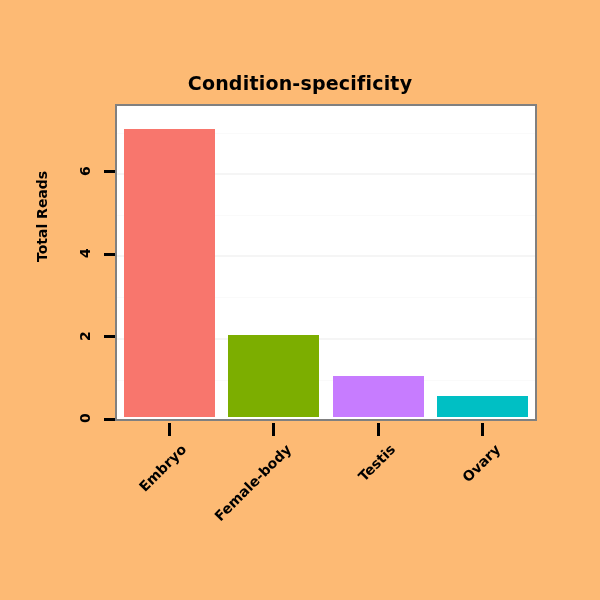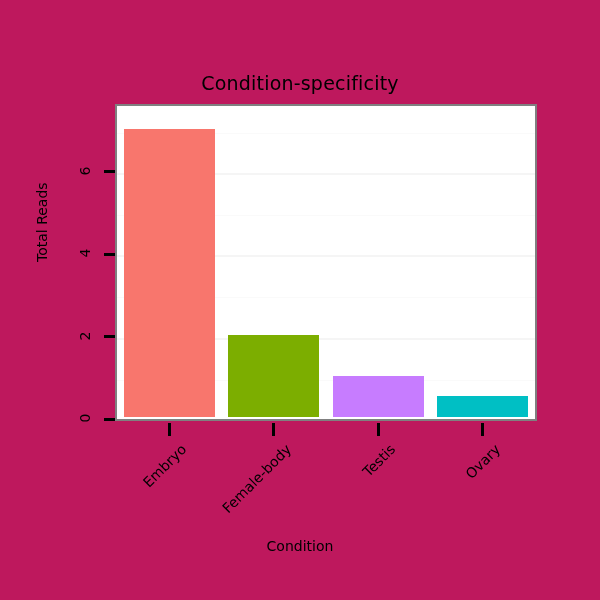--- a/index.html
+++ b/index.html
@@ -4,23 +4,24 @@
 <style>
   html, body {
     margin: 0;
     padding: 0;
     background: #ffffff;
   }
   #root {
     position: relative;
     width: 600px;
     height: 600px;
-    background: #be185d;
+    background: #fdba74;
     font-family: "DejaVu Sans", sans-serif;
     overflow: hidden;
+    font-weight: bold;
   }
 
   
   #chart-title {
     position: absolute;
     left: 0;
     top: 72px;
     width: 600px;
     text-align: center;
     font-size: 19px;
@@ -168,15 +169,14 @@
       <div class="x-tick-mark" style="left: 167.75px;"></div>
       <div class="x-tick-label" style="left: -21.75px; width: 200px; top: 441px;">Embryo</div>
       <div class="x-tick-mark" style="left: 272.25px;"></div>
       <div class="x-tick-label" style="left: 82.75px; width: 200px; top: 441px;">Female-body</div>
       <div class="x-tick-mark" style="left: 376.75px;"></div>
       <div class="x-tick-label" style="left: 187.25px; width: 200px; top: 441px;">Testis</div>
       <div class="x-tick-mark" style="left: 481.25px;"></div>
       <div class="x-tick-label" style="left: 291.75px; width: 200px; top: 441px;">Ovary</div>
     </div>
 
-  <div id="x-axis-title">Condition</div>
 
 </div>
 
 </body></html>

